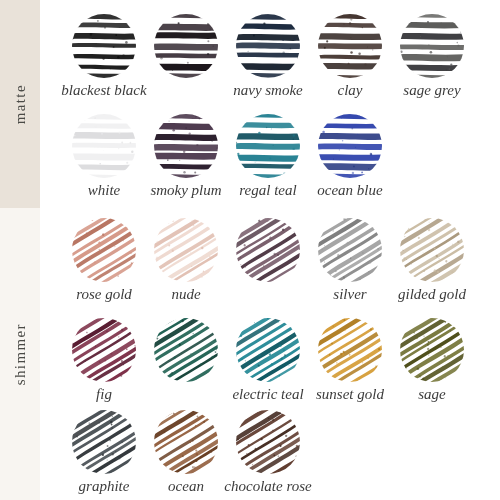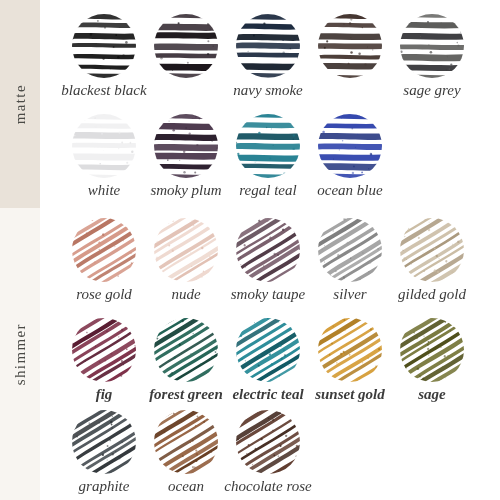--- a/index.html
+++ b/index.html
@@ -242,20 +242,21 @@
                   <circle cx="73.8" cy="78.8" r="0.62" fill="#261b17" opacity="0.55"></circle>
                   <circle cx="23.4" cy="81.1" r="1.19" fill="#261b17" opacity="0.39"></circle>
                   <path d="M-1.47819915227592,87.51739715890751 C23.479962174547836,82.34594130130277 53.42975576673635,87.84061315000781 98.3544461550191,84.93166923010514 L98.3544461550191,89.22166081255509 C53.42975576673635,92.13060473245775 23.479962174547836,86.95914887485301 -1.47819915227592,90.83774076805656 Z" fill="#42332e" opacity="0.83"></path>
                   <circle cx="16.2" cy="82.8" r="0.96" fill="#261b17" opacity="0.72"></circle>
                   <circle cx="60.4" cy="83.6" r="0.97" fill="#42332e" opacity="0.65"></circle>
                   <circle cx="34.6" cy="88.2" r="0.71" fill="#261b17" opacity="0.43"></circle>
                 </g>
               </svg>
             </div>
           </div>
+          <div class="label">clay</div>
         </div>
         <div class="cell" style="left: 346px;">
           <div class="swatch-wrap">
             <div class="swatch">
               <svg class="strokes" viewBox="0 0 92 92" preserveAspectRatio="none">
                 <g>
                   <path d="M-4.582389754010364,3.7833691824786366 C19.092582788551226,0.006861187275498892 47.50254983962514,4.019400932178833 90.117500416236,1.8951151848770678 L90.117500416236,7.968947295675881 C47.50254983962514,10.093233042977646 19.092582788551226,6.316725047774509 -4.582389754010364,9.149106044176861 Z" fill="#37373a" opacity="0.84"></path>
                   <circle cx="11.5" cy="5.1" r="0.56" fill="#37373a" opacity="0.76"></circle>
                   <circle cx="20.8" cy="1.3" r="0.97" fill="#37373a" opacity="0.35"></circle>
                   <circle cx="12.3" cy="1.9" r="1.04" fill="#37373a" opacity="0.45"></circle>
@@ -669,21 +670,20 @@
                   <circle cx="19.1" cy="79.8" r="0.44" fill="#6e5160" opacity="0.69"></circle>
                   <circle cx="16.9" cy="80.5" r="1.17" fill="#6e5160" opacity="0.39"></circle>
                   <path d="M-3.6840281626209617,88.53988922108252 C19.794199912576005,84.6641875073715 47.96807360281237,88.78212057818945 90.2288841381669,86.602038364227 L90.2288841381669,89.56941460470168 C47.96807360281237,91.74949681866413 19.794199912576005,87.8737951049531 -3.6840281626209617,90.78057139023637 Z" fill="#4c3542" opacity="0.91"></path>
                   <circle cx="43.7" cy="86.8" r="1.24" fill="#4c3542" opacity="0.39"></circle>
                   <circle cx="46.2" cy="87.1" r="1.28" fill="#6e5160" opacity="0.45"></circle>
                   <circle cx="69.6" cy="85.6" r="0.99" fill="#6e5160" opacity="0.77"></circle>
                 </g>
               </svg>
             </div>
           </div>
-          <div class="label">smoky taupe</div>
         </div>
         <div class="cell" style="left: 264px;">
           <div class="swatch-wrap">
             <div class="swatch">
               <svg class="strokes" viewBox="0 0 92 92" preserveAspectRatio="none">
                 <g transform="rotate(-32 46 46)">
                   <path d="M-1.21414669114165,4.072416535230497 C22.590292923385277,-0.6686147533486095 51.155620460817595,4.368730990766691 94.00361176696606,1.7019008909409437 L94.00361176696606,5.090758049580484 C51.155620460817595,7.7575881494062315 22.590292923385277,3.0165568608271247 -1.21414669114165,6.572330327261454 Z" fill="#777777" opacity="0.90"></path>
                   <circle cx="61.4" cy="4.5" r="1.08" fill="#777777" opacity="0.45"></circle>
                   <circle cx="80.1" cy="2.0" r="0.73" fill="#9b9b9b" opacity="0.79"></circle>
                   <circle cx="42.2" cy="4.6" r="0.48" fill="#9b9b9b" opacity="0.70"></circle>
@@ -798,21 +798,21 @@
                   <circle cx="76.2" cy="90.9" r="0.87" fill="#ab9a7f" opacity="0.64"></circle>
                   <circle cx="78.3" cy="90.2" r="1.01" fill="#cabca4" opacity="0.66"></circle>
                   <circle cx="25.8" cy="89.2" r="0.89" fill="#cabca4" opacity="0.53"></circle>
                 </g>
               </svg>
             </div>
           </div>
           <div class="label">gilded gold</div>
         </div>
       </div>
-      <div class="row" style="top: 312px; font-weight: bold;">
+      <div class="row" style="top: 312px;">
         <div class="cell" style="left: 18px;">
           <div class="swatch-wrap">
             <div class="swatch">
               <svg class="strokes" viewBox="0 0 92 92" preserveAspectRatio="none">
                 <g transform="rotate(-32 46 46)">
                   <path d="M-2.8720859254244715,4.8362168349569234 C21.71472045709379,-1.025945276966175 51.21888811611571,5.202601966952118 95.47513960464858,1.905135778995374 L95.47513960464858,4.5425723515873635 C51.21888811611571,7.840038539544107 21.71472045709379,1.9778764276210081 -2.8720859254244715,6.374498011563332 Z" fill="#56182e" opacity="0.97"></path>
                   <circle cx="53.4" cy="3.0" r="0.77" fill="#56182e" opacity="0.71"></circle>
                   <circle cx="54.7" cy="3.4" r="1.13" fill="#7d3048" opacity="0.56"></circle>
                   <circle cx="69.4" cy="4.8" r="0.57" fill="#7d3048" opacity="0.76"></circle>
                   <path d="M-3.260681714396924,11.963280901917472 C19.76950829080306,7.420584094234957 47.40573629704304,12.247199452397629 88.86007830640301,9.691932498076214 L88.86007830640301,12.105784255247563 C47.40573629704304,14.661051209568978 19.76950829080306,10.118354401886464 -3.260681714396924,13.525377007648348 Z" fill="#7d3048" opacity="0.96"></path>
@@ -923,21 +923,20 @@
                   <circle cx="83.0" cy="83.4" r="0.90" fill="#0d3b31" opacity="0.59"></circle>
                   <circle cx="4.1" cy="81.0" r="0.57" fill="#0d3b31" opacity="0.36"></circle>
                   <path d="M-5.229294704273343,88.34630492907303 C18.123079729033634,85.01823667880434 46.145929049002014,88.55430919471483 88.18020302895457,86.68227080393868 L88.18020302895457,91.06968398057211 C46.145929049002014,92.94172237134825 18.123079729033634,89.61365412107955 -5.229294704273343,92.10970530878107 Z" fill="#0d3b31" opacity="0.92"></path>
                   <circle cx="26.0" cy="88.8" r="0.50" fill="#1b5e4f" opacity="0.43"></circle>
                   <circle cx="27.9" cy="86.2" r="0.74" fill="#0d3b31" opacity="0.42"></circle>
                   <circle cx="54.7" cy="85.5" r="0.79" fill="#0d3b31" opacity="0.73"></circle>
                 </g>
               </svg>
             </div>
           </div>
-          <div class="label">forest green</div>
         </div>
         <div class="cell" style="left: 182px;">
           <div class="swatch-wrap">
             <div class="swatch">
               <svg class="strokes" viewBox="0 0 92 92" preserveAspectRatio="none">
                 <g transform="rotate(-32 46 46)">
                   <path d="M-4.530025159707293,3.4000171346833503 C20.839147990802303,-0.06327580058374105 51.28215577141382,3.6164729431375435 96.94666744233109,1.6683706670498046 L96.94666744233109,6.117463576671167 C51.28215577141382,8.065565852758905 20.839147990802303,4.602272917491814 -4.530025159707293,7.199742618942133 Z" fill="#0c5661" opacity="0.83"></path>
                   <circle cx="44.8" cy="2.2" r="0.45" fill="#188290" opacity="0.51"></circle>
                   <circle cx="27.2" cy="6.8" r="0.62" fill="#188290" opacity="0.78"></circle>
                   <circle cx="13.2" cy="7.4" r="0.66" fill="#0c5661" opacity="0.38"></circle>

